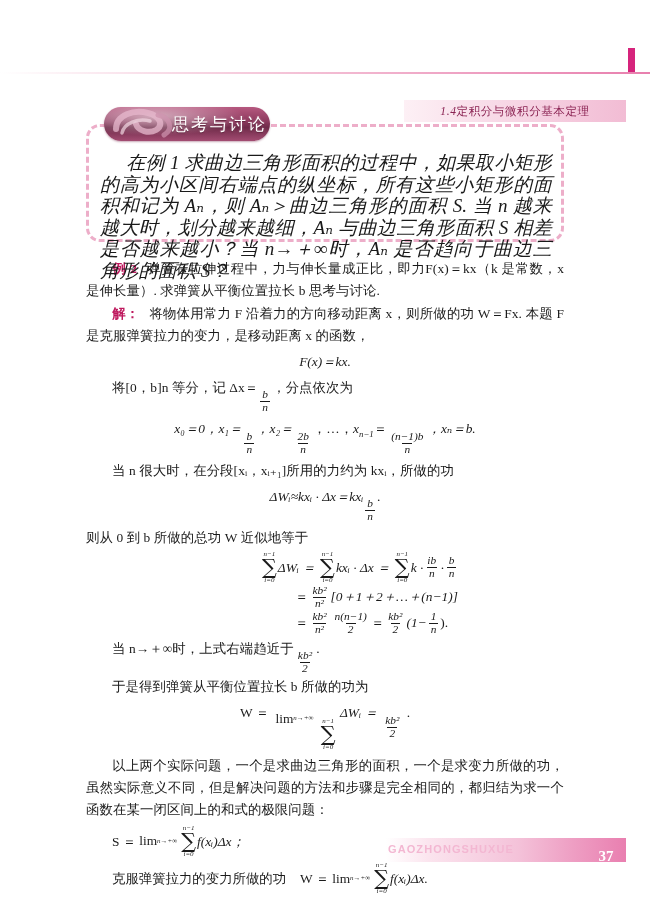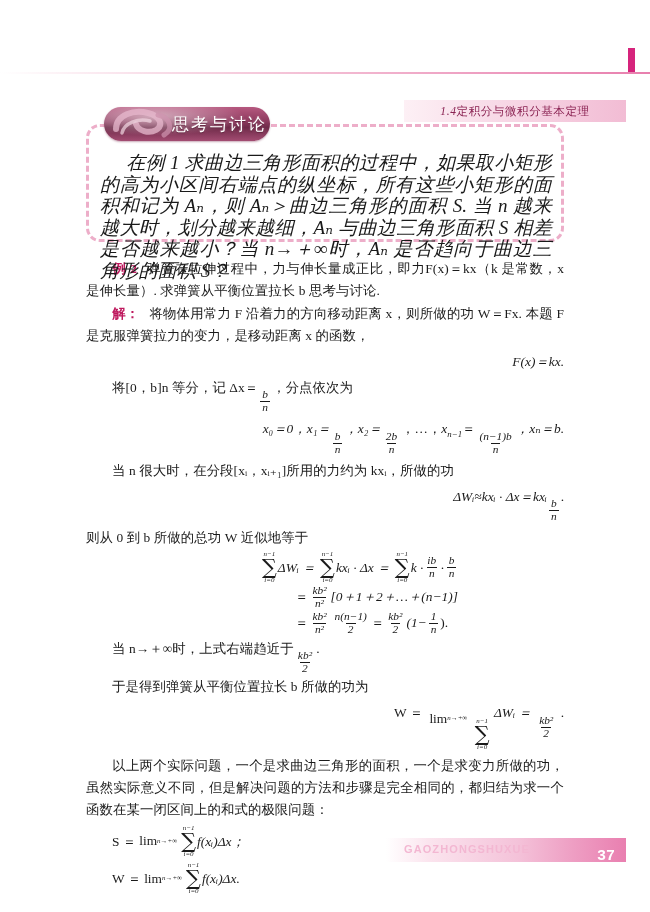--- a/index.html
+++ b/index.html
@@ -143,21 +143,21 @@
     margin: 0 0 1px 0;
     letter-spacing: 0.1px;
   }
   .para .ind { display: inline-block; width: 26px; }
   .lead {
     color: #be185d;
     font-weight: bold;
     margin-right: 10px;
   }
   .eq {
-    text-align: right;
+    text-align: center;
     font-size: 13.4px;
     line-height: 22px;
     margin: 4px 0 4px 0;
   }
   .eq-indent-block {
     margin: 2px 0 2px 0;
     display: flex;
     flex-direction: column;
     align-items: flex-start;
     padding-left: 175px;
@@ -219,40 +219,40 @@
     position: absolute;
     top: 838px;
     left: 386px;
     width: 240px;
     height: 24px;
     background: linear-gradient(to right, #ffffff 0%, #fbe4ee 18%, #f4c2d9 55%, #ee9ec3 78%, #e97fb0 100%);
   }
   .footer-word {
     position: absolute;
     top: 843px;
-    left: 404px;
+    left: 388px;
     font-size: 11px;
     letter-spacing: 1.1px;
     color: #f3b7d2;
     font-family: "Liberation Sans", "DejaVu Sans", sans-serif;
     font-weight: bold;
   }
   .footer-pageno {
     position: absolute;
     top: 838px;
     left: 586px;
     width: 40px;
     height: 36px;
     display: flex;
     align-items: center;
     justify-content: center;
     font-size: 15px;
     font-weight: bold;
     color: #ffffff;
-    font-family: Liberation Mono, monospace;
+    font-family: Liberation Serif, serif;
   }
 </style>
 </head>
 <body>
 
 <div class="header-band">
   <div class="header-pill">
     <span>
       <span class="secnum">1.4</span><span>定积分与微积分基本定理</span>
     </span>
@@ -431,20 +431,21 @@
       </span>
     <span class="sum">
         <span class="lim-top">n−1</span>
         <span class="sigma">∑</span>
         <span class="lim-bot">i=0</span>
       </span>
     <span class="mi">f(xᵢ)Δx；</span>
   </div>
 
   <div class="defn-line" style="padding-left:26px;">
+    <span class="defn-label">克服弹簧拉力的变力所做的功</span>
     <span class="mu">W ＝</span>
     <span class="limop">
         <span class="lw">lim</span>
         <span class="lsub">n→+∞</span>
       </span>
     <span class="sum">
         <span class="lim-top">n−1</span>
         <span class="sigma">∑</span>
         <span class="lim-bot">i=0</span>
       </span>

